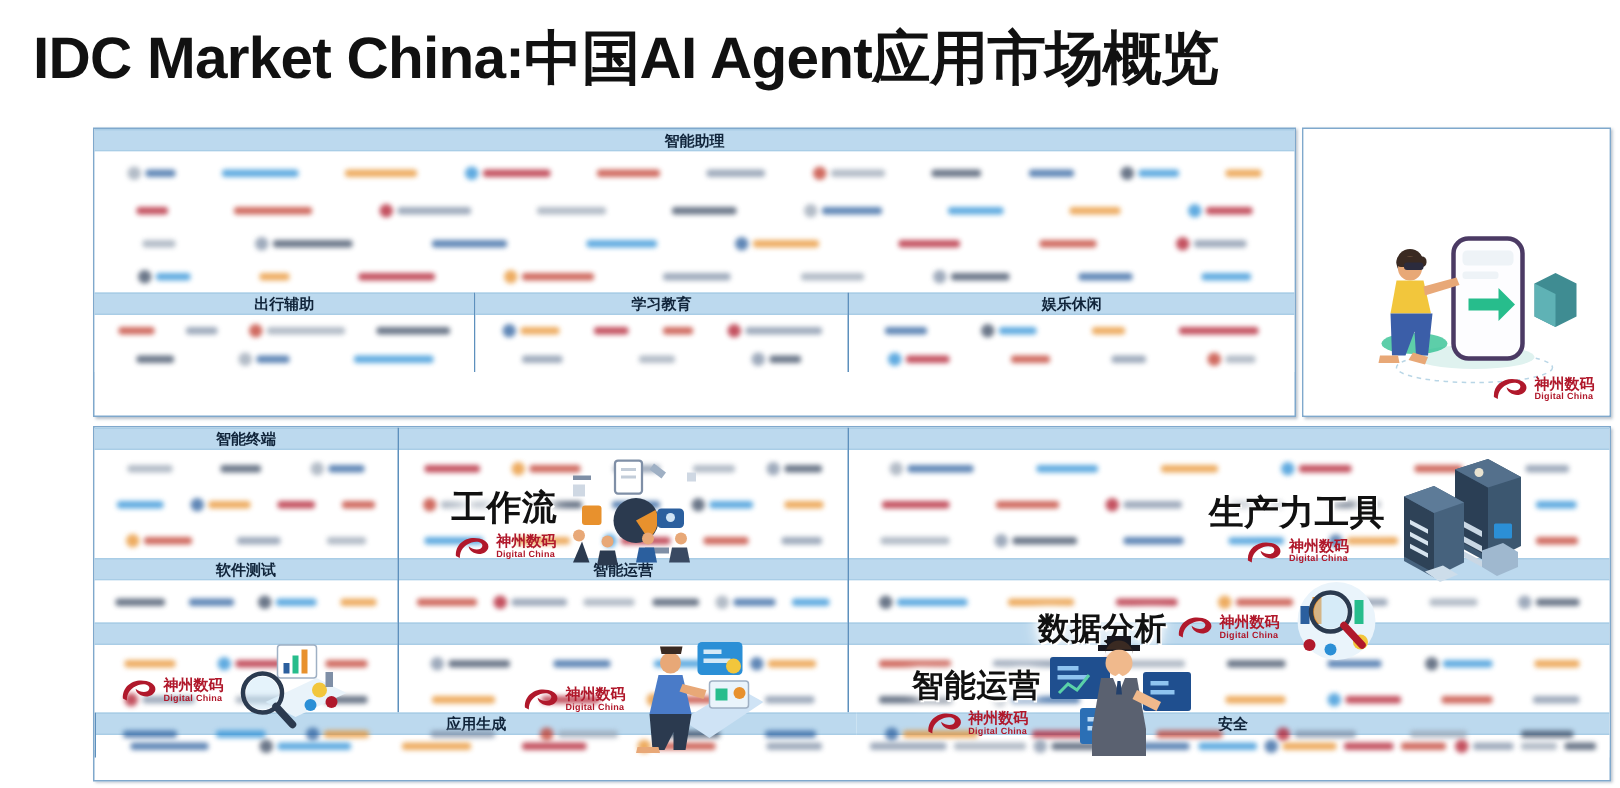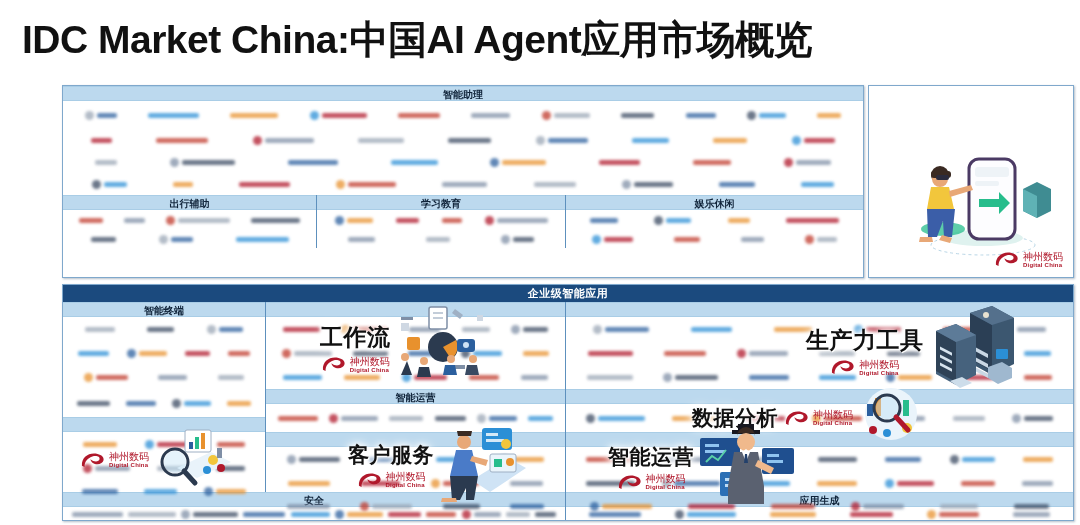--- a/index.html
+++ b/index.html
@@ -72,21 +72,21 @@
     font-size:21px;font-weight:bold;color:#111111;
     text-shadow:0 0 5px #fff,0 0 9px #fff,0 0 13px #fff,1px 1px 0 #fff;
     white-space:nowrap;letter-spacing:.5px;
   }
   .callout .ctext.big{font-size:23px;}
 
   
   .dclogo{display:flex;align-items:center;gap:3px;}
   .dclogo .swoosh{width:26px;height:19px;flex:0 0 auto;}
   .dclogo .dctext{display:flex;flex-direction:column;line-height:1;}
-  .dclogo .cn{font-size:10px;font-weight:normal;color:#b0182b;letter-spacing:0;}
+  .dclogo .cn{font-size:10px;font-weight:bold;color:#b0182b;letter-spacing:0;}
   .dclogo .en{font-size:6px;font-weight:bold;color:#b0182b;letter-spacing:.2px;}
 
   .illus{flex:0 0 auto;}
   .stack{display:flex;flex-direction:column;align-items:center;}
 
   
   #terminal-panel .tp-inner{
     position:relative;width:100%;height:100%;
     background:#ffffff;
   }
@@ -378,21 +378,20 @@
         <span class="dctext">
           <span class="cn">神州数码</span>
           <span class="en">Digital China</span>
         </span>
       </div>
     </div>
   </div>
 
   <div class="panel" id="enterprise-panel">
 
-    <div class="bar-main">企业级智能应用</div>
 
     <div class="cols" style="height:190px;">
 
       <div class="col" style="width:202px;">
         <div class="bar-sub">智能终端</div>
         <div class="logo-row" style="height:24px;">
             <span class="logo">
               <span class="wd" style="width: 30px; background: rgb(154, 166, 181);"></span>
             </span>
             <span class="logo">
@@ -424,20 +423,21 @@
               <span class="wd" style="width: 32px; background: rgb(192, 57, 43);"></span>
             </span>
             <span class="logo">
               <span class="wd" style="width: 29px; background: rgb(127, 143, 166);"></span>
             </span>
             <span class="logo">
               <span class="wd" style="width: 26px; background: rgb(154, 166, 181);"></span>
             </span>
           </div>
 
+        <div class="bar-sub">软件测试</div>
         <div class="logo-row" style="height:28px;">
             <span class="logo">
               <span class="wd" style="width: 33px; background: rgb(58, 74, 98);"></span>
             </span>
             <span class="logo">
               <span class="wd" style="width: 30px; background: rgb(43, 95, 158);"></span>
             </span>
             <span class="logo">
               <span class="mk" style="background: rgb(58, 74, 98);"></span>
               <span class="wd" style="width: 27px; background: rgb(43, 143, 214);"></span>
@@ -791,20 +791,45 @@
               <span class="wd" style="width: 38px; background: rgb(154, 166, 181);"></span>
             </span>
             <span class="logo">
               <span class="wd" style="width: 35px; background: rgb(58, 74, 98);"></span>
             </span>
           </div>
       </div>
     </div>
 
     <div class="cols">
+      <div class="col vdiv" style="width:508px;">
+        <div class="bar-sub">应用生成</div>
+        <div class="logo-row" style="height:15px;">
+            <span class="logo">
+              <span class="wd" style="width: 52px; background: rgb(43, 95, 158);"></span>
+            </span>
+            <span class="logo">
+              <span class="mk" style="background: rgb(58, 74, 98);"></span>
+              <span class="wd" style="width: 49px; background: rgb(43, 143, 214);"></span>
+            </span>
+            <span class="logo">
+              <span class="wd" style="width: 46px; background: rgb(232, 145, 45);"></span>
+            </span>
+            <span class="logo">
+              <span class="wd" style="width: 43px; background: rgb(176, 24, 43);"></span>
+            </span>
+            <span class="logo">
+              <span class="mk" style="background: rgb(232, 145, 45);"></span>
+              <span class="wd" style="width: 40px; background: rgb(192, 57, 43);"></span>
+            </span>
+            <span class="logo">
+              <span class="wd" style="width: 37px; background: rgb(127, 143, 166);"></span>
+            </span>
+          </div>
+      </div>
       <div class="col" style="width:502px;">
         <div class="bar-sub">安全</div>
         <div class="logo-row" style="height:15px;">
             <span class="logo">
               <span class="wd" style="width: 51px; background: rgb(127, 143, 166);"></span>
             </span>
             <span class="logo">
               <span class="wd" style="width: 48px; background: rgb(154, 166, 181);"></span>
             </span>
             <span class="logo">
@@ -832,49 +857,24 @@
               <span class="wd" style="width: 27px; background: rgb(127, 143, 166);"></span>
             </span>
             <span class="logo">
               <span class="wd" style="width: 24px; background: rgb(154, 166, 181);"></span>
             </span>
             <span class="logo">
               <span class="wd" style="width: 21px; background: rgb(58, 74, 98);"></span>
             </span>
           </div>
       </div>
-      <div class="col vdiv" style="width:508px;">
-        <div class="bar-sub">应用生成</div>
-        <div class="logo-row" style="height:15px;">
-            <span class="logo">
-              <span class="wd" style="width: 52px; background: rgb(43, 95, 158);"></span>
-            </span>
-            <span class="logo">
-              <span class="mk" style="background: rgb(58, 74, 98);"></span>
-              <span class="wd" style="width: 49px; background: rgb(43, 143, 214);"></span>
-            </span>
-            <span class="logo">
-              <span class="wd" style="width: 46px; background: rgb(232, 145, 45);"></span>
-            </span>
-            <span class="logo">
-              <span class="wd" style="width: 43px; background: rgb(176, 24, 43);"></span>
-            </span>
-            <span class="logo">
-              <span class="mk" style="background: rgb(232, 145, 45);"></span>
-              <span class="wd" style="width: 40px; background: rgb(192, 57, 43);"></span>
-            </span>
-            <span class="logo">
-              <span class="wd" style="width: 37px; background: rgb(127, 143, 166);"></span>
-            </span>
-          </div>
-      </div>
     </div>
   </div>
 
-  <div class="callout" style="left:320px;top:305px;justify-content:center;">
+  <div class="callout" style="left:301px;top:305px;justify-content:center;">
     <div class="stack">
       <div class="ctext big">工作流</div>
       <div class="dclogo" style="margin-top:2px;">
         <svg class="swoosh" viewBox="0 0 40 28">
           <path d="M3 22 C2 9 14 1 27 4 C37 6 39 14 33 18 C27 22 17 19 16 12 C22 17 29 16 30 12 C31 8 25 6 19 8 C11 11 7 16 7 24 Z" fill="#b0182b"></path>
         </svg>
         <span class="dctext">
           <span class="cn">神州数码</span>
           <span class="en">Digital China</span>
         </span>
@@ -994,21 +994,20 @@
         <rect x="66" y="24" width="5" height="10" fill="#7f8fa6"></rect>
         <circle cx="24" cy="38" r="13" fill="none" stroke="#2b3a4f" stroke-width="3"></circle>
         <circle cx="24" cy="38" r="11" fill="#bfe0f5" opacity=".4"></circle>
         <path d="M33 47 l11 12" stroke="#2b3a4f" stroke-width="5" stroke-linecap="round"></path>
       </svg>
     </div>
   </div>
 
   <div class="callout" style="left:348px;top:424px;">
     <div class="stack">
-      <div class="ctext">客户服务</div>
       <div class="dclogo" style="margin-top:2px;">
         <svg class="swoosh" viewBox="0 0 40 28">
           <path d="M3 22 C2 9 14 1 27 4 C37 6 39 14 33 18 C27 22 17 19 16 12 C22 17 29 16 30 12 C31 8 25 6 19 8 C11 11 7 16 7 24 Z" fill="#b0182b"></path>
         </svg>
         <span class="dctext">
           <span class="cn">神州数码</span>
           <span class="en">Digital China</span>
         </span>
       </div>
     </div>

